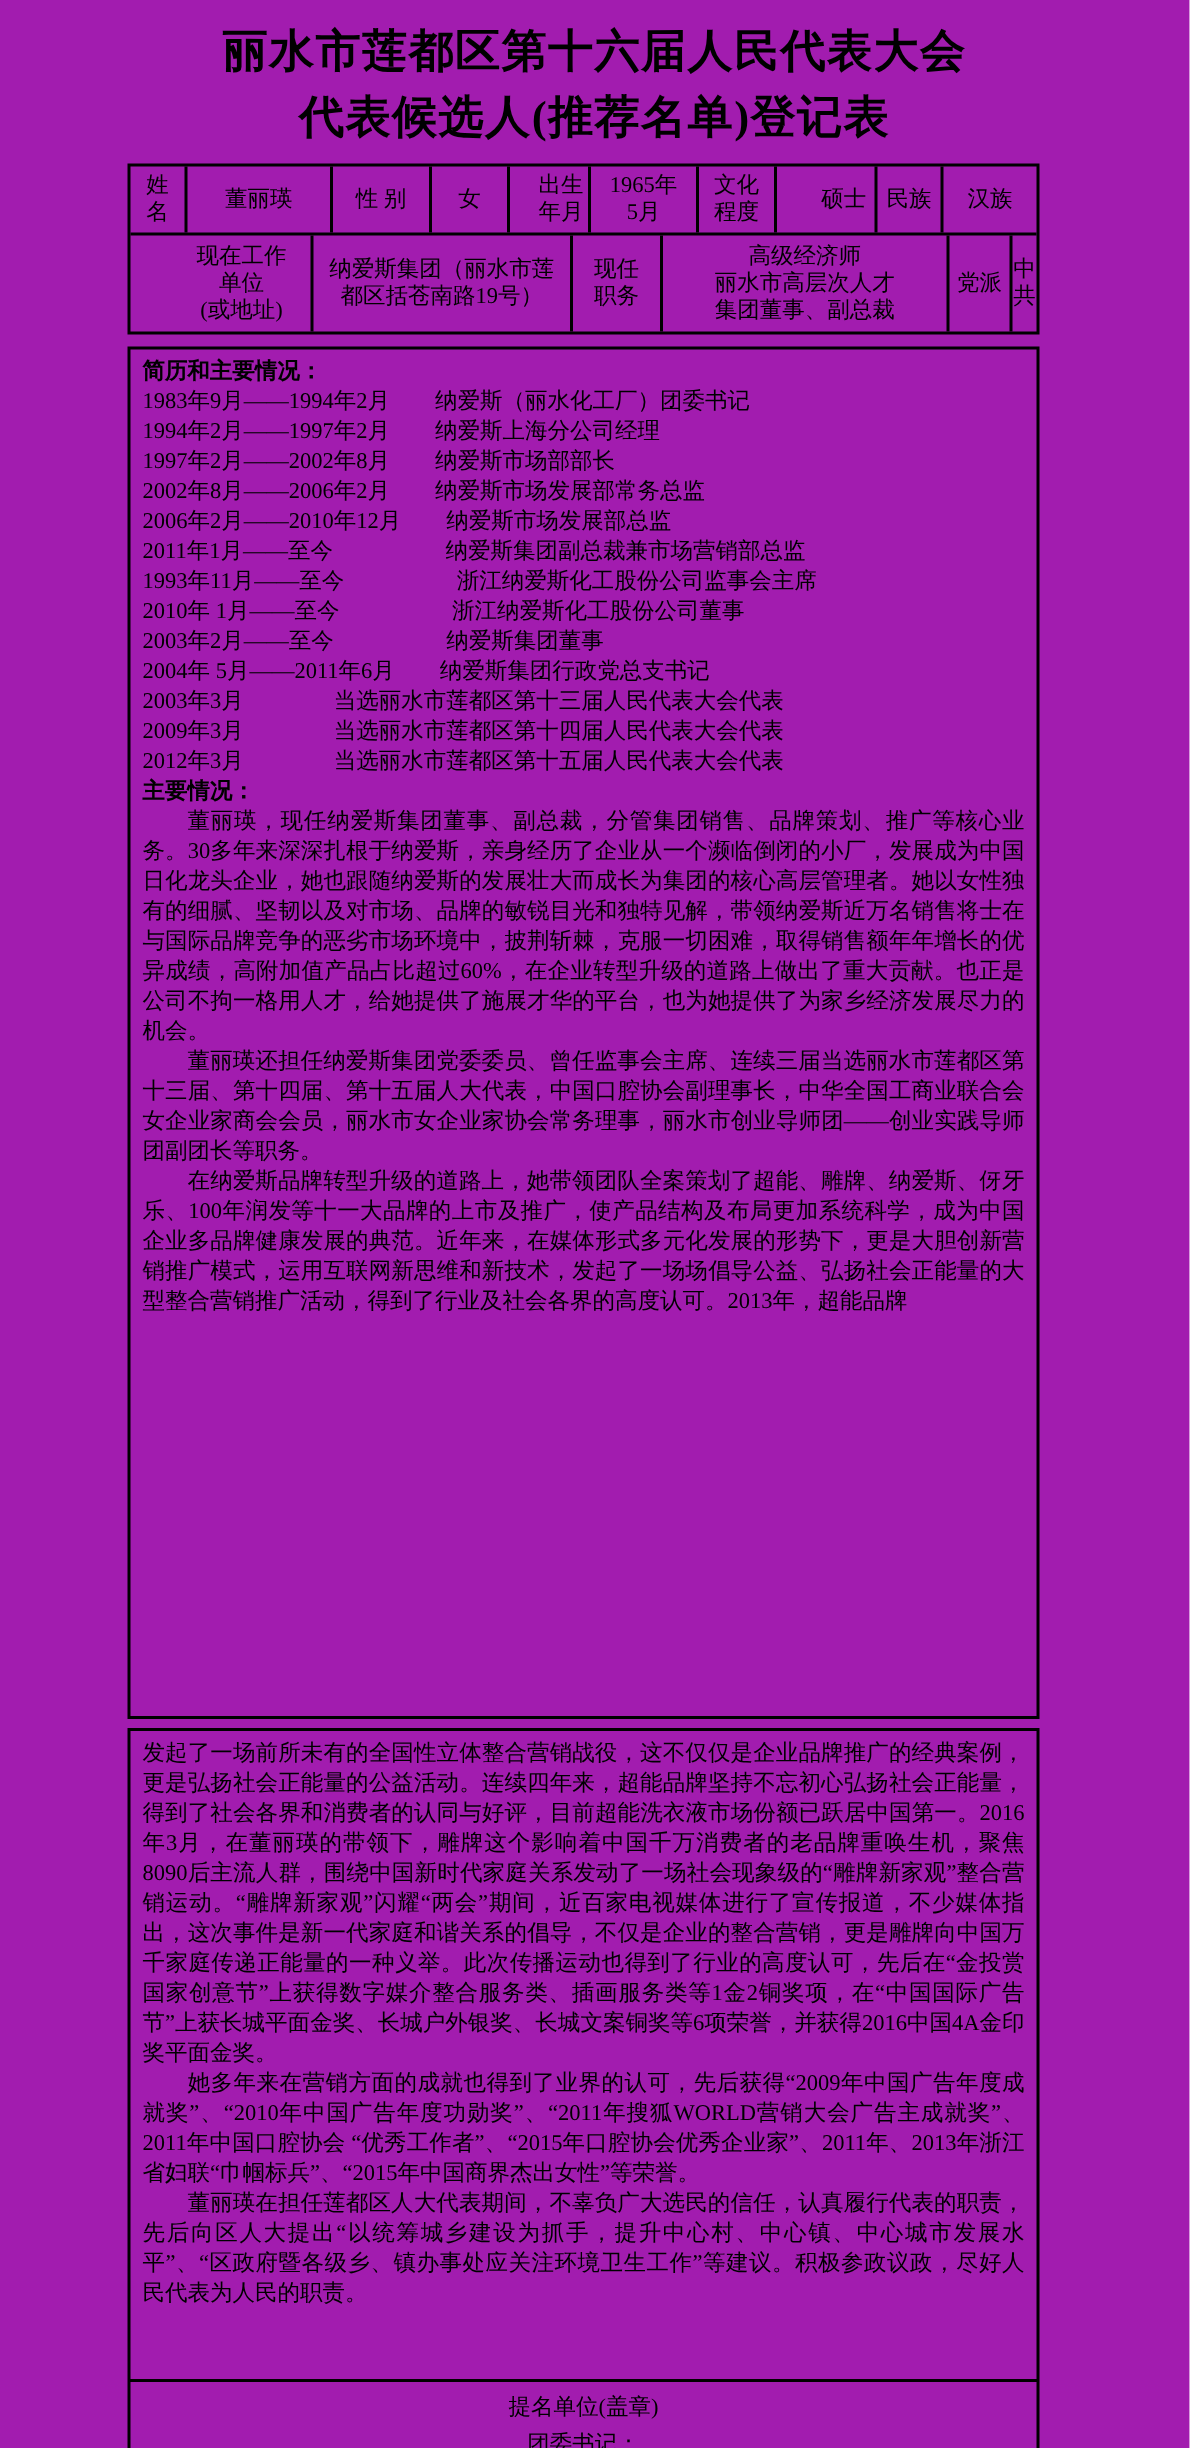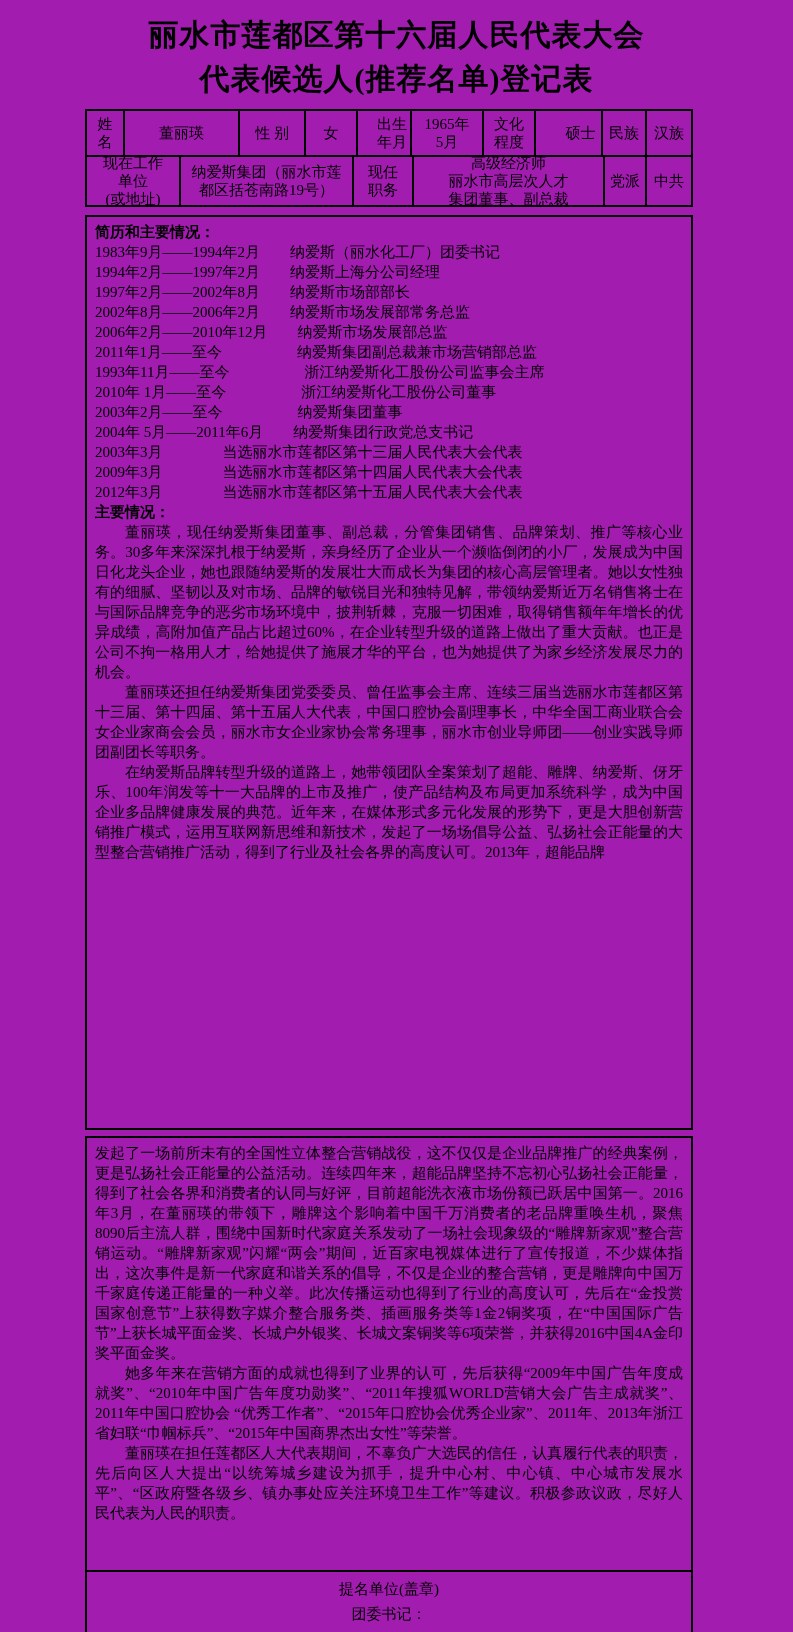--- a/index.html
+++ b/index.html
@@ -25,36 +25,36 @@
     width: 608px;
     box-sizing: border-box;
   }
   .info-table {
     margin-top: 8px;
     border: 2px solid #000;
     box-sizing: border-box;
   }
   .row { display: flex; }
   .r1 { height: 44px; border-bottom: 2px solid #000; }
-  .r2 { height: 48px; }
+  .r2 { height: 64px; margin-left: 28px; }
   .cell {
     box-sizing: border-box;
     border-left: 2px solid #000;
     display: flex;
     align-items: center;
     justify-content: center;
     text-align: center;
     font-size: 15px;
     line-height: 18px;
     overflow: hidden;
   }
   .cell:first-child { border-left: none; }
   .pre { white-space: pre-line; }
   
-  .w-n-l  { width: 36px; }  .w-n-v  { width: 115px; }
+  .w-n-l  { width: 36px; }  .w-n-v  { width: 97px; }
   .w-g-l  { width: 66px; }  .w-g-v  { width: 52px; }
   .w-b-l  { width: 54px; padding-left: 16px; }  .w-b-v  { width: 72px; }
   .w-e-l  { width: 52px; }  .w-e-v  { width: 67px; padding-left: 24px; }
   .w-et-l { width: 44px; }  .w-et-v { flex: 1; }
   
   .w-w-l  { width: 92px; }  .w-w-v  { width: 173px; }
   .w-p-l  { width: 60px; }  .w-p-v  { width: 191px; }
   .w-pa-l { width: 42px; }  .w-pa-v { flex: 1; }
   .box {
     border: 2px solid #000;

